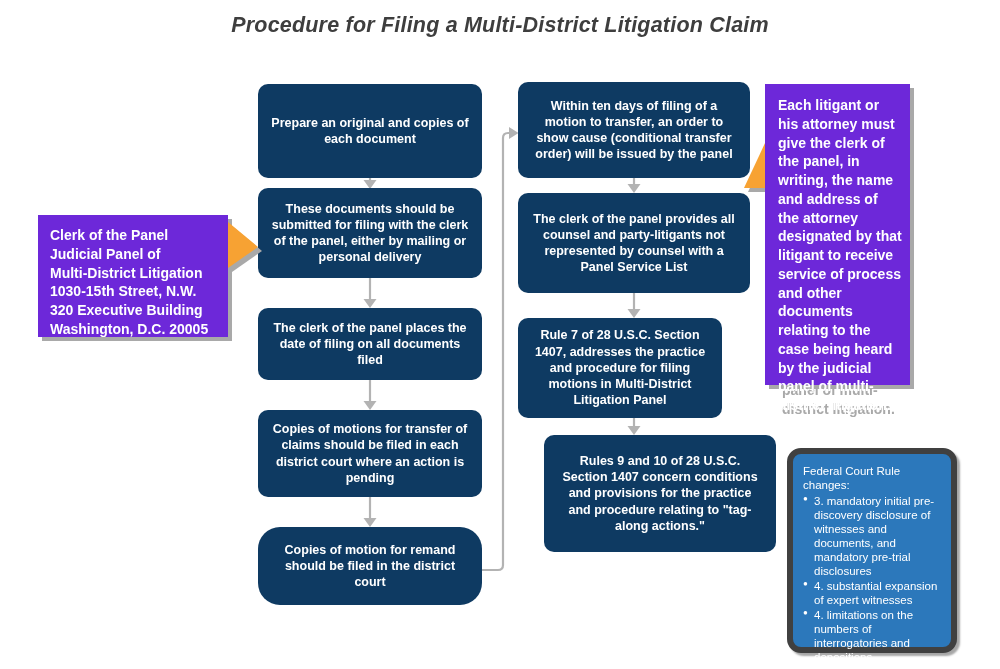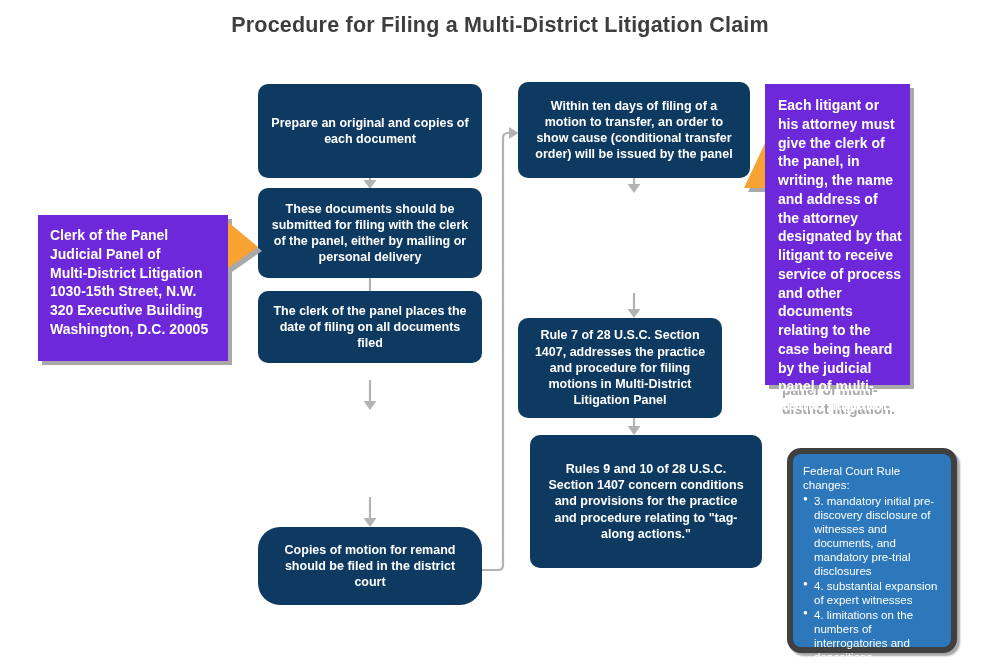--- a/index.html
+++ b/index.html
@@ -2,45 +2,45 @@
 <html><head>
 <meta charset="utf-8">
 <style>
   html,body{margin:0;padding:0;background:#ffffff;}
   .canvas{
     position:relative;width:1000px;height:669px;background:#ffffff;overflow:hidden;
     font-family:"Liberation Sans", sans-serif;
   }
   .title{
     position:absolute;left:0;top:13px;width:1000px;text-align:center;
-    font-size:21.5px;font-weight:bold;color:#3e3e3e;letter-spacing:.2px;
+    font-size:21.5px;font-weight:bold;color:#3e3e3e;letter-spacing:.2px;font-style:italic;
   }
   .node{
     position:absolute;background:#0e3a62;border-radius:10px;color:#ffffff;
     display:flex;align-items:center;justify-content:center;text-align:center;
     font-size:12.5px;font-weight:bold;line-height:1.3;padding:6px 13px;box-sizing:border-box;
   }
   
   .l1{left:258px;top:84px;width:224px;height:94px;}
   .l2{left:258px;top:188px;width:224px;height:90px;}
-  .l3{left:258px;top:291px;width:224px;height:72px;}
+  .l3{left:258px;top:308px;width:224px;height:72px;}
   .l4{left:258px;top:410px;width:224px;height:87px;}
   .l5{left:258px;top:527px;width:224px;height:78px;border-radius:22px;}
   
   .r1{left:518px;top:82px;width:232px;height:96px;}
   .r2{left:518px;top:193px;width:232px;height:100px;}
   .r3{left:518px;top:318px;width:204px;height:100px;}
-  .r4{left:530px;top:435px;width:232px;height:133px;}
+  .r4{left:544px;top:435px;width:232px;height:117px;}
 
   .callout{
     position:absolute;background:#6d28d9;color:#ffffff;font-weight:bold;
     font-size:14px;line-height:1.34;box-sizing:border-box;
     filter:drop-shadow(4px 4px 0 #a9a9a9);
   }
-  .callout-left{left:38px;top:215px;width:190px;height:146px;padding:11px 10px 10px 12px;white-space:pre-line;}
+  .callout-left{left:38px;top:215px;width:190px;height:122px;padding:11px 10px 10px 12px;white-space:pre-line;}
   .callout-left::after{
     content:"";position:absolute;right:-30px;top:7px;width:0;height:0;
     border-left:30px solid #f7a233;border-top:25px solid transparent;border-bottom:21px solid transparent;
   }
   .callout-right{left:765px;top:84px;width:145px;height:301px;padding:12px 8px 10px 13px;}
   .callout-right::before{
     content:"";position:absolute;left:-21px;top:59px;width:0;height:0;
     border-right:21px solid #f7a233;border-top:45px solid transparent;
   }
   .rules-box{
@@ -87,26 +87,32 @@
 
   <div class="node l1">
     <span>Prepare an original and copies of each document</span>
   </div>
   <div class="node l2">
     <span>These documents should be submitted for filing with the clerk of the panel, either by mailing or personal delivery</span>
   </div>
   <div class="node l3">
     <span>The clerk of the  panel places the date of filing on all documents filed</span>
   </div>
+  <div class="node l4">
+    <span>Copies of motions for transfer of claims should be filed in each district court where an action is pending</span>
+  </div>
   <div class="node l5">
     <span>Copies of motion for remand should be filed in the district court</span>
   </div>
 
   <div class="node r1">
     <span>Within ten days of filing of a motion to transfer, an order to show cause (conditional transfer order) will be issued by the panel</span>
+  </div>
+  <div class="node r2">
+    <span>The clerk of the panel provides all counsel and party-litigants not represented by counsel with a Panel Service List</span>
   </div>
   <div class="node r3">
     <span>Rule 7 of 28 U.S.C. Section 1407, addresses the practice and procedure for filing motions in Multi-District Litigation Panel</span>
   </div>
   <div class="node r4">
     <span>Rules 9 and 10 of 28 U.S.C. Section 1407 concern conditions and provisions for the practice and procedure relating to "tag-along actions."</span>
   </div>
 
   <div class="callout callout-left">Clerk of the Panel
 Judicial Panel of

